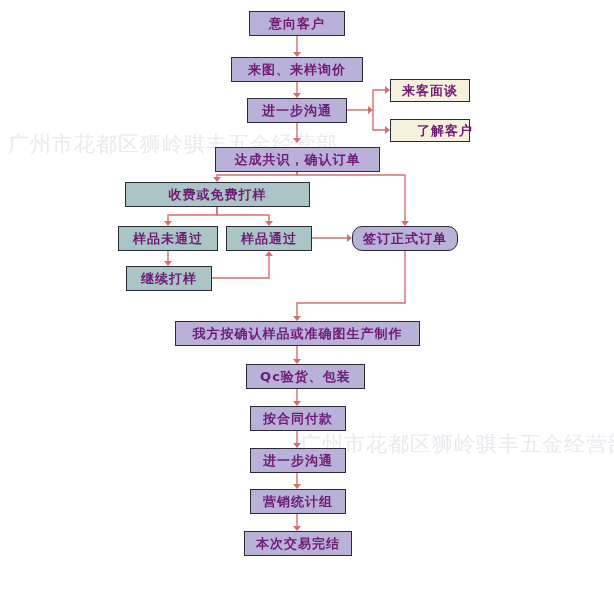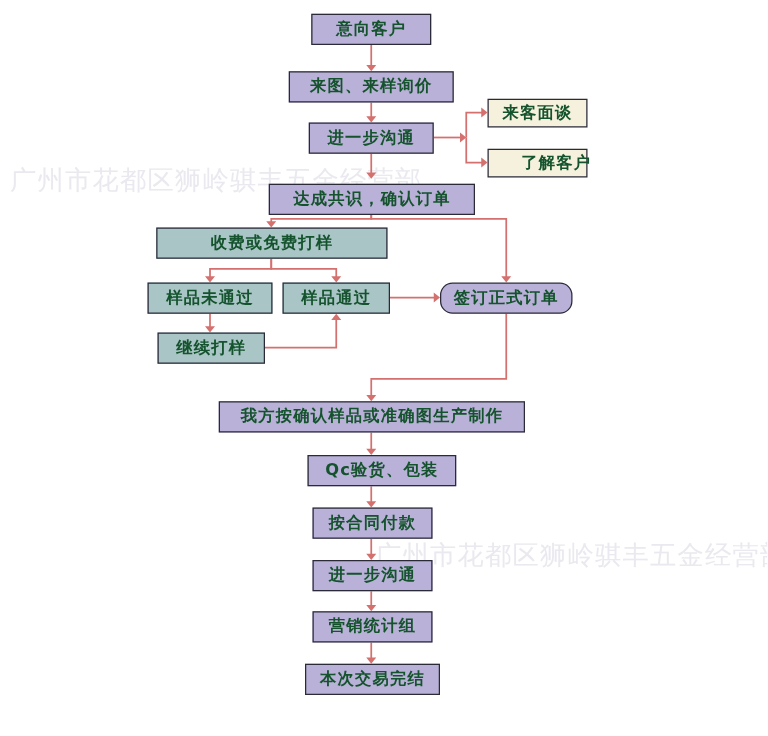--- a/index.html
+++ b/index.html
@@ -47,21 +47,21 @@
   .node {
     position: absolute;
     z-index: 3;
     box-sizing: border-box;
     border: 1px solid #2a2a38;
     display: flex;
     align-items: center;
     justify-content: center;
     font-size: 13px;
     font-weight: bold;
-    color: #14532d;
+    color: #701a75;
     letter-spacing: 1px;
     white-space: nowrap;
     line-height: 1;
   }
   .node.purple { background: #b9b1d7; }
   .node.teal   { background: #a9c5c5; }
   .node.cream  { background: #f6f1dd; }
 </style>
 </head>
 <body>

